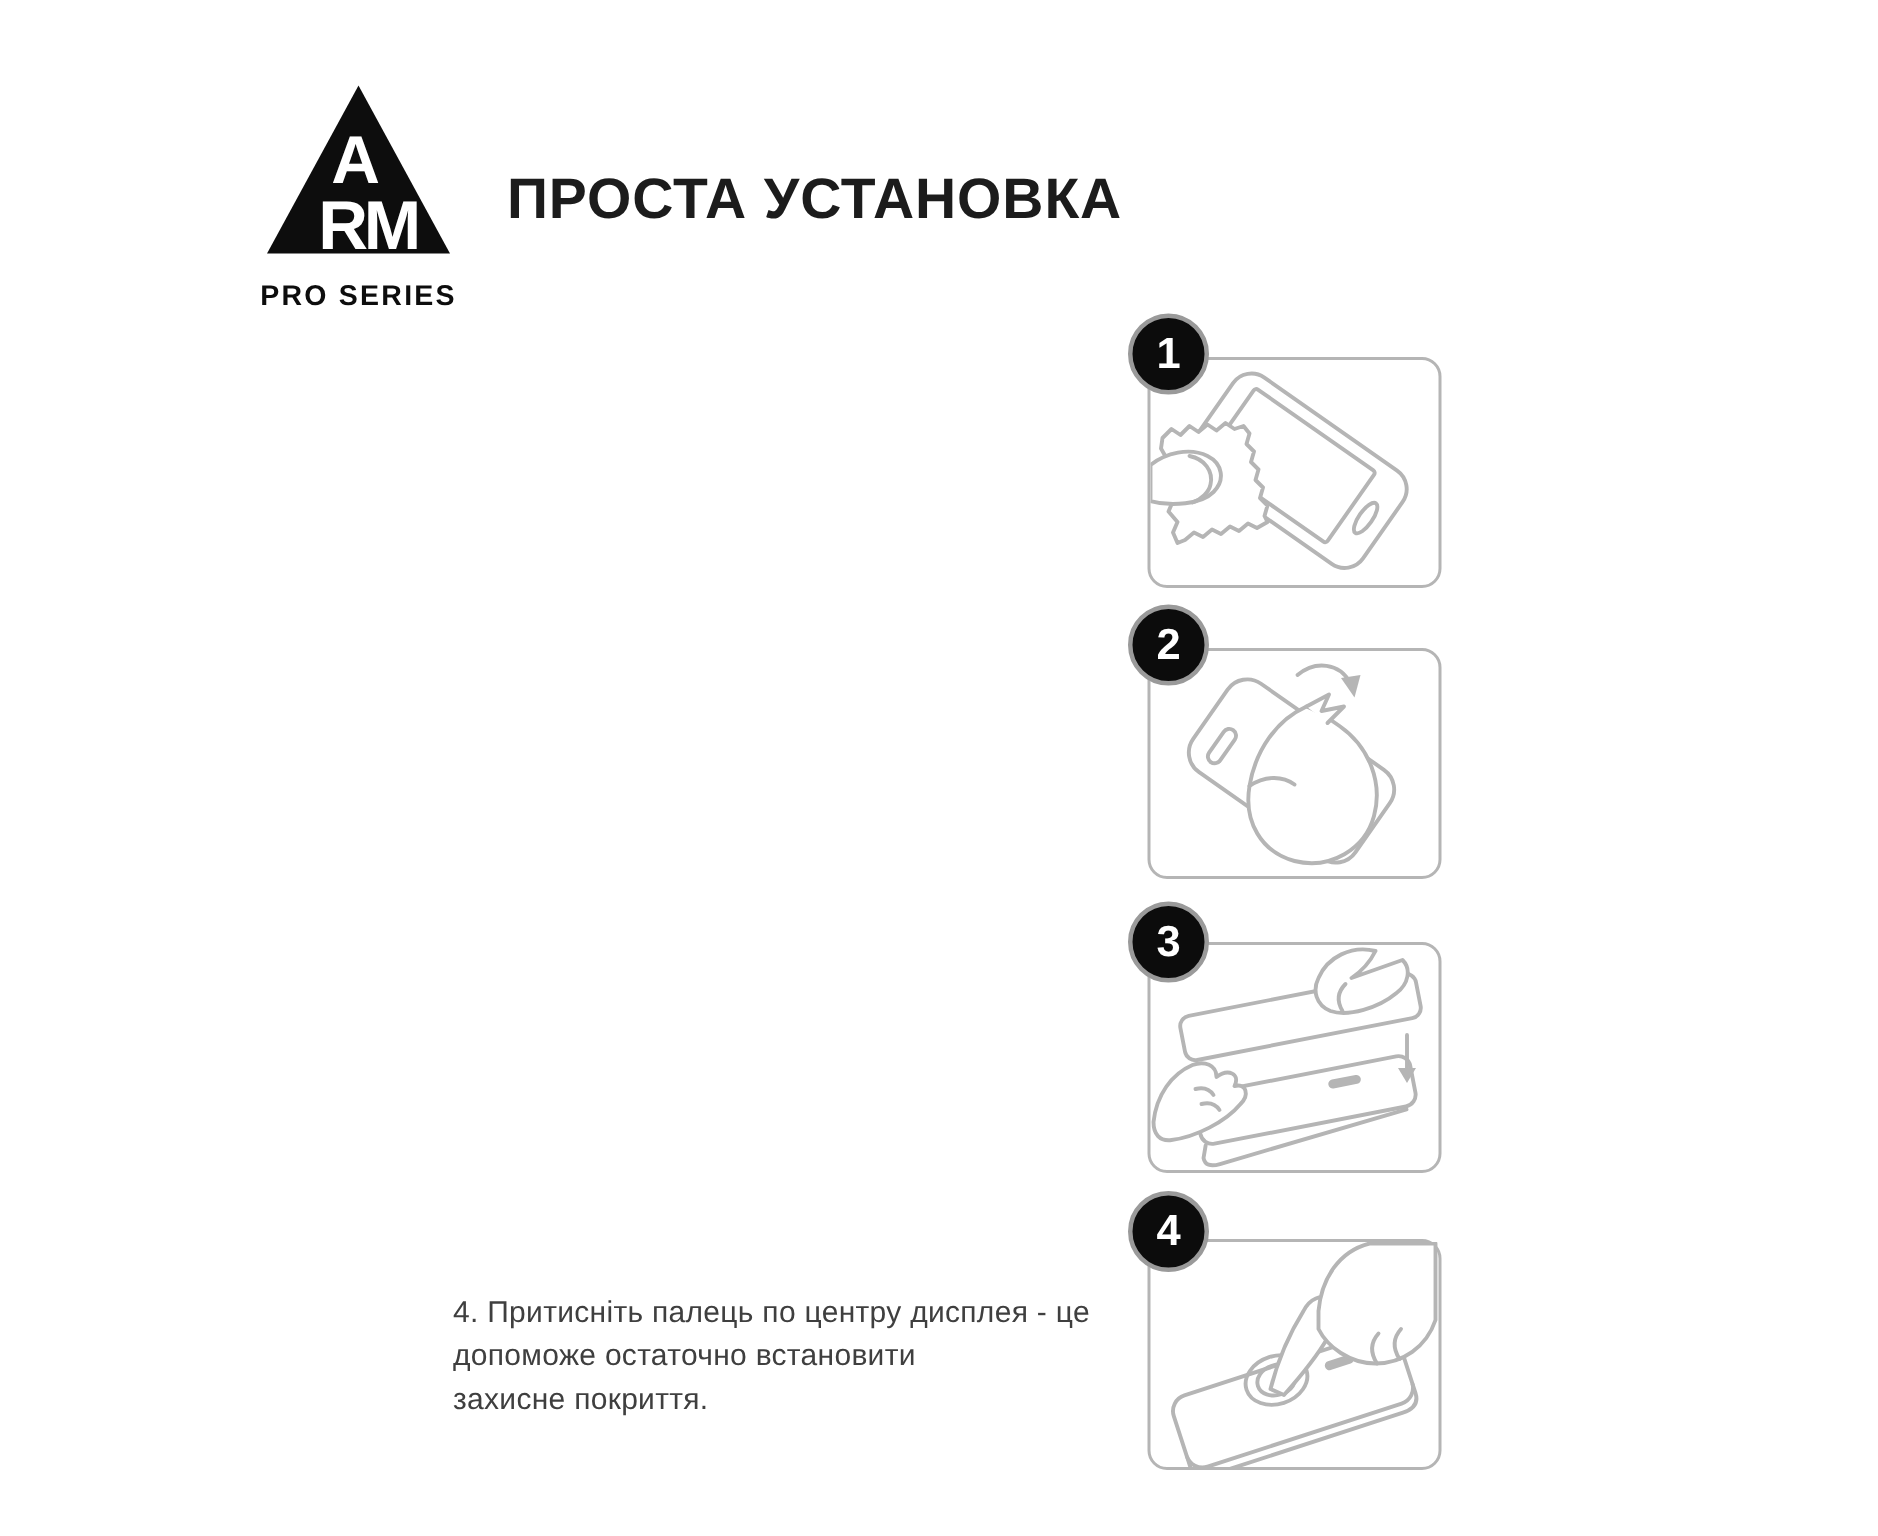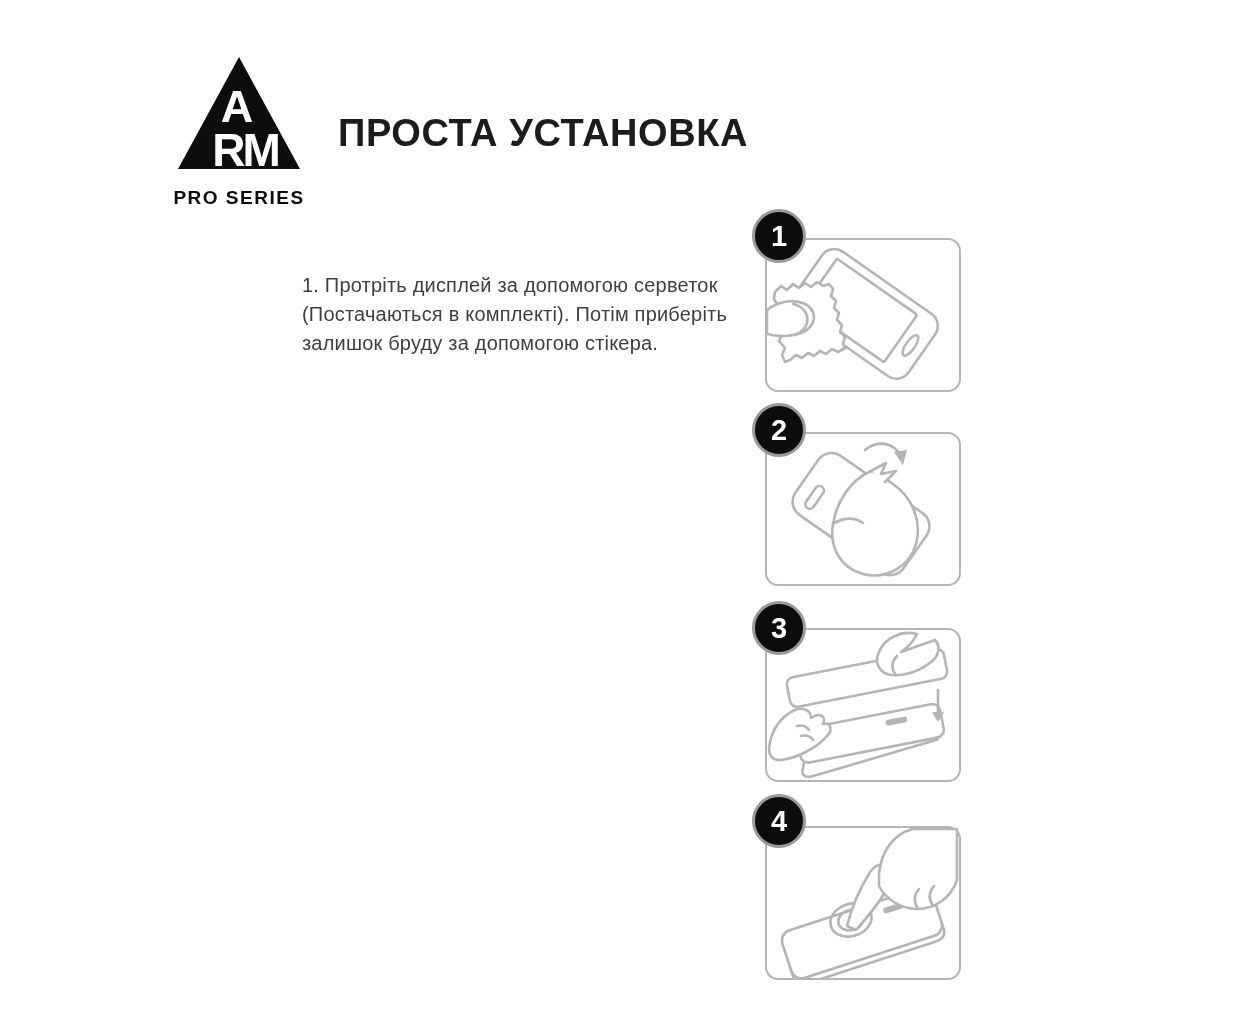--- a/index.html
+++ b/index.html
@@ -74,23 +74,20 @@
     <svg class="logo-triangle" viewBox="0 0 124 118">
       <polygon points="62,2 1,114 123,114" fill="#0d0d0d"></polygon>
       <text x="60" y="67" font-size="45" text-anchor="middle">A</text>
       <text x="68" y="111" font-size="46" text-anchor="middle" letter-spacing="-3">RM</text>
     </svg>
     <div class="logo-sub">PRO SERIES</div>
   </div>
 
   <h1 class="title">ПРОСТА УСТАНОВКА</h1>
 
-  <div class="step-text s1">1. Протріть дисплей за допомогою серветок
-(Постачаються в комплекті). Потім приберіть
-залишок бруду за допомогою стікера.</div>
   <div class="illus b1">
     <svg width="192" height="150" viewBox="0 0 192 150" fill="none" stroke="currentColor" stroke-width="2.6" stroke-linecap="round" stroke-linejoin="round" aria-label="wipe-display-with-cloth">
       <g transform="rotate(-55 100 75)">
         <rect x="62" y="4" width="76" height="138" rx="15"></rect>
         <rect x="71" y="18" width="58" height="98" rx="2"></rect>
         <ellipse cx="100" cy="128" rx="12" ry="4.5"></ellipse>
       </g>
       <path fill="#fff" d="M8,52 L14,46 L20,50 L26,44 L32,48 L38,43 L44,47 L50,42 L56,46 L62,44 L66,49 L64,56 L69,61 L67,68 L72,73 L70,80 L75,85 L73,92 L78,97 L76,104 L78,108 L71,112 L65,109 L59,114 L53,111 L47,116 L41,113 L35,118 L29,115 L23,120 L18,122 L15,115 L18,108 L12,101 L15,94 L10,87 L13,80 L8,73 L11,66 L7,59 Z"></path>
       <path fill="#fff" d="M0,70 C10,62 26,58 38,64 C48,69 50,80 42,88 C34,96 14,98 0,94 Z"></path>
       <path d="M26,64 C36,66 42,74 40,83 C39,88 34,93 28,95"></path>
@@ -133,20 +130,23 @@
       <path fill="#fff" d="M112,22 C118,8 134,0 150,4 C146,12 140,18 134,22 L168,10 C174,16 172,26 164,32 C152,42 132,48 120,44 C110,40 108,30 112,22 Z"></path>
       <path d="M128,44 Q122,34 130,26"></path>
       <path d="M171,60 L171,84"></path>
       <path fill="currentColor" stroke="none" d="M171,92 L165,82 L177,82 Z"></path>
     </svg>
   </div>
   <div class="badge n3">
     <span>3</span>
   </div>
 
+  <div class="step-text s4">4. Притисніть палець по центру дисплея - це
+допоможе остаточно встановити
+захисне покриття.</div>
   <div class="illus b4">
     <svg width="192" height="150" viewBox="0 0 192 150" fill="none" stroke="currentColor" stroke-width="2.6" stroke-linecap="round" stroke-linejoin="round" aria-label="press-finger-on-display-center">
       <g transform="rotate(-18 95 105)">
         <rect x="16" y="80" width="158" height="50" rx="11"></rect>
         <rect x="122" y="88" width="20" height="6" rx="3" fill="currentColor" stroke="none"></rect>
         <path d="M16,120 L16,126 Q16,136 28,136 L162,136 Q174,136 174,126 L174,120"></path>
       </g>
       <ellipse cx="84" cy="92" rx="13" ry="10" transform="rotate(-18 84 92)"></ellipse>
       <ellipse cx="84" cy="92" rx="21" ry="16" transform="rotate(-18 84 92)"></ellipse>
       <path fill="#fff" d="M80,98 C84,82 92,62 102,46 C106,38 114,34 120,39 C126,44 124,54 118,64 C110,78 97,93 89,102 Z"></path>

